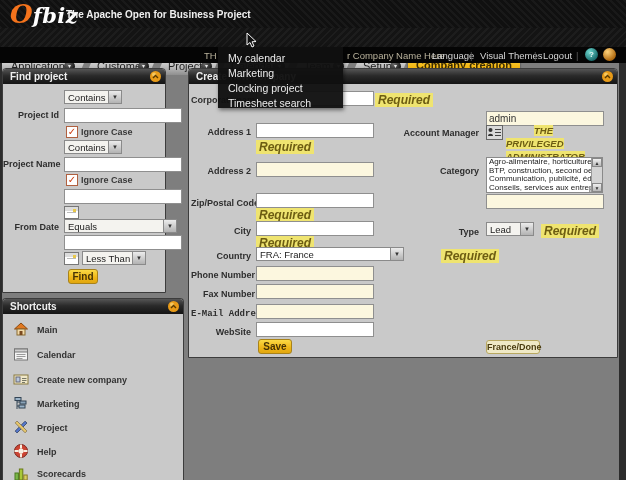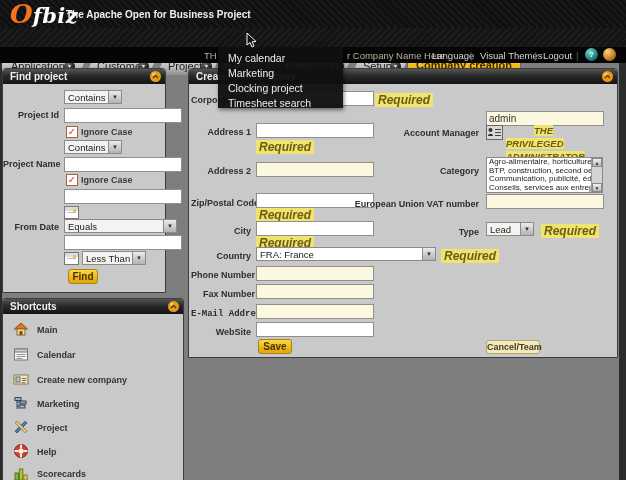--- a/index.html
+++ b/index.html
@@ -276,21 +276,21 @@
 
     <div class="flabel" style="left:2px;top:129px;width:60px;">Zip/Postal Code</div>
     <input class="tin" style="left: 67px; top: 124px; width: 112px;">
     <span class="req" style="left:67px;top:139px;">Required</span>
 
     <div class="flabel" style="left:2px;top:157px;width:60px;">City</div>
     <input class="tin" style="left: 67px; top: 152px; width: 112px;">
     <span class="req" style="left:67px;top:167px;">Required</span>
 
     <div class="flabel" style="left:2px;top:182px;width:60px;">Country</div>
-    <div class="sel" style="left:67px;top:178px;width:180px;background:#fff;">
+    <div class="sel" style="left:67px;top:178px;width:148px;background:#fff;">
         <span class="stxt">FRA: France</span>
         <span class="sarr">▼</span>
       </div>
     <span class="req" style="left:252px;top:180px;">Required</span>
 
     <div class="flabel" style="left:2px;top:201px;width:60px;">Phone Number</div>
     <input class="tin cream" style="left: 67px; top: 197px; width: 112px;">
 
     <div class="flabel" style="left:10px;top:220px;width:60px;text-align:center;">Fax Number</div>
     <input class="tin cream" style="left: 67px; top: 215px; width: 112px;">
@@ -318,31 +318,30 @@
       <div class="opt">Agro-alimentaire, horticulture</div>
       <div class="opt">BTP, construction, second oeuvre</div>
       <div class="opt">Communication, publicité, édition</div>
       <div class="opt">Conseils, services aux entreprises</div>
       <div class="lb-scroll">
           <span class="a" style="top:0;">▲</span>
           <span class="a" style="bottom:0;">▼</span>
         </div>
     </div>
 
-    <div class="flabel" style="left:140px;top:130px;width:150px;">European Union VAT number</div>
     <input class="tin cream" style="left: 297px; top: 125px; width: 112px;">
 
     <div class="flabel" style="left:238px;top:158px;width:52px;">Type</div>
     <div class="sel" style="left:297px;top:153px;width:48px;">
         <span class="stxt">Lead</span>
         <span class="sarr">▼</span>
       </div>
     <span class="req" style="left:352px;top:155px;">Required</span>
 
-    <div class="ybtn" style="left:297px;top:271px;width:52px;height:12px;line-height:12px;font-size:9px;background:#efe9c6;border-color:#b8a860;color:#4a3c10;">Cancel/Team</div>
+    <div class="ybtn" style="left:297px;top:271px;width:52px;height:12px;line-height:12px;font-size:9px;background:#efe9c6;border-color:#b8a860;color:#4a3c10;">France/Done</div>
   </div>
 
   <div class="menu">
     <div class="mi" style="top:5px;">My calendar</div>
     <div class="mi" style="top:20px;">Marketing</div>
     <div class="mi" style="top:35px;">Clocking project</div>
     <div class="mi" style="top:50px;">Timesheet search</div>
   </div>
 
   <svg class="cursor" style="left:246px;top:32px;" width="12" height="17">

